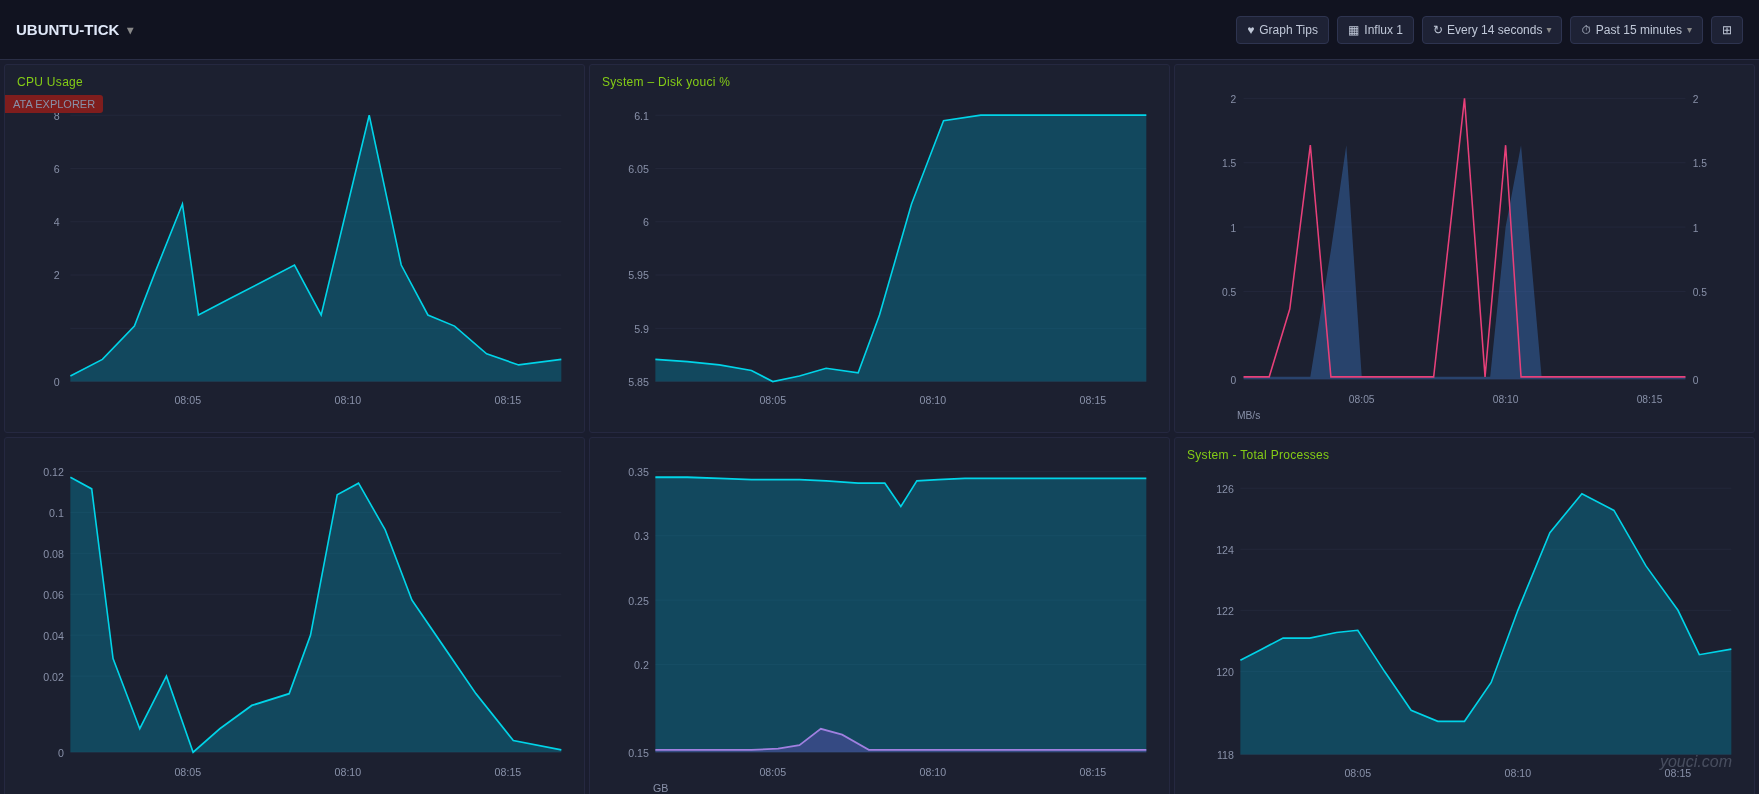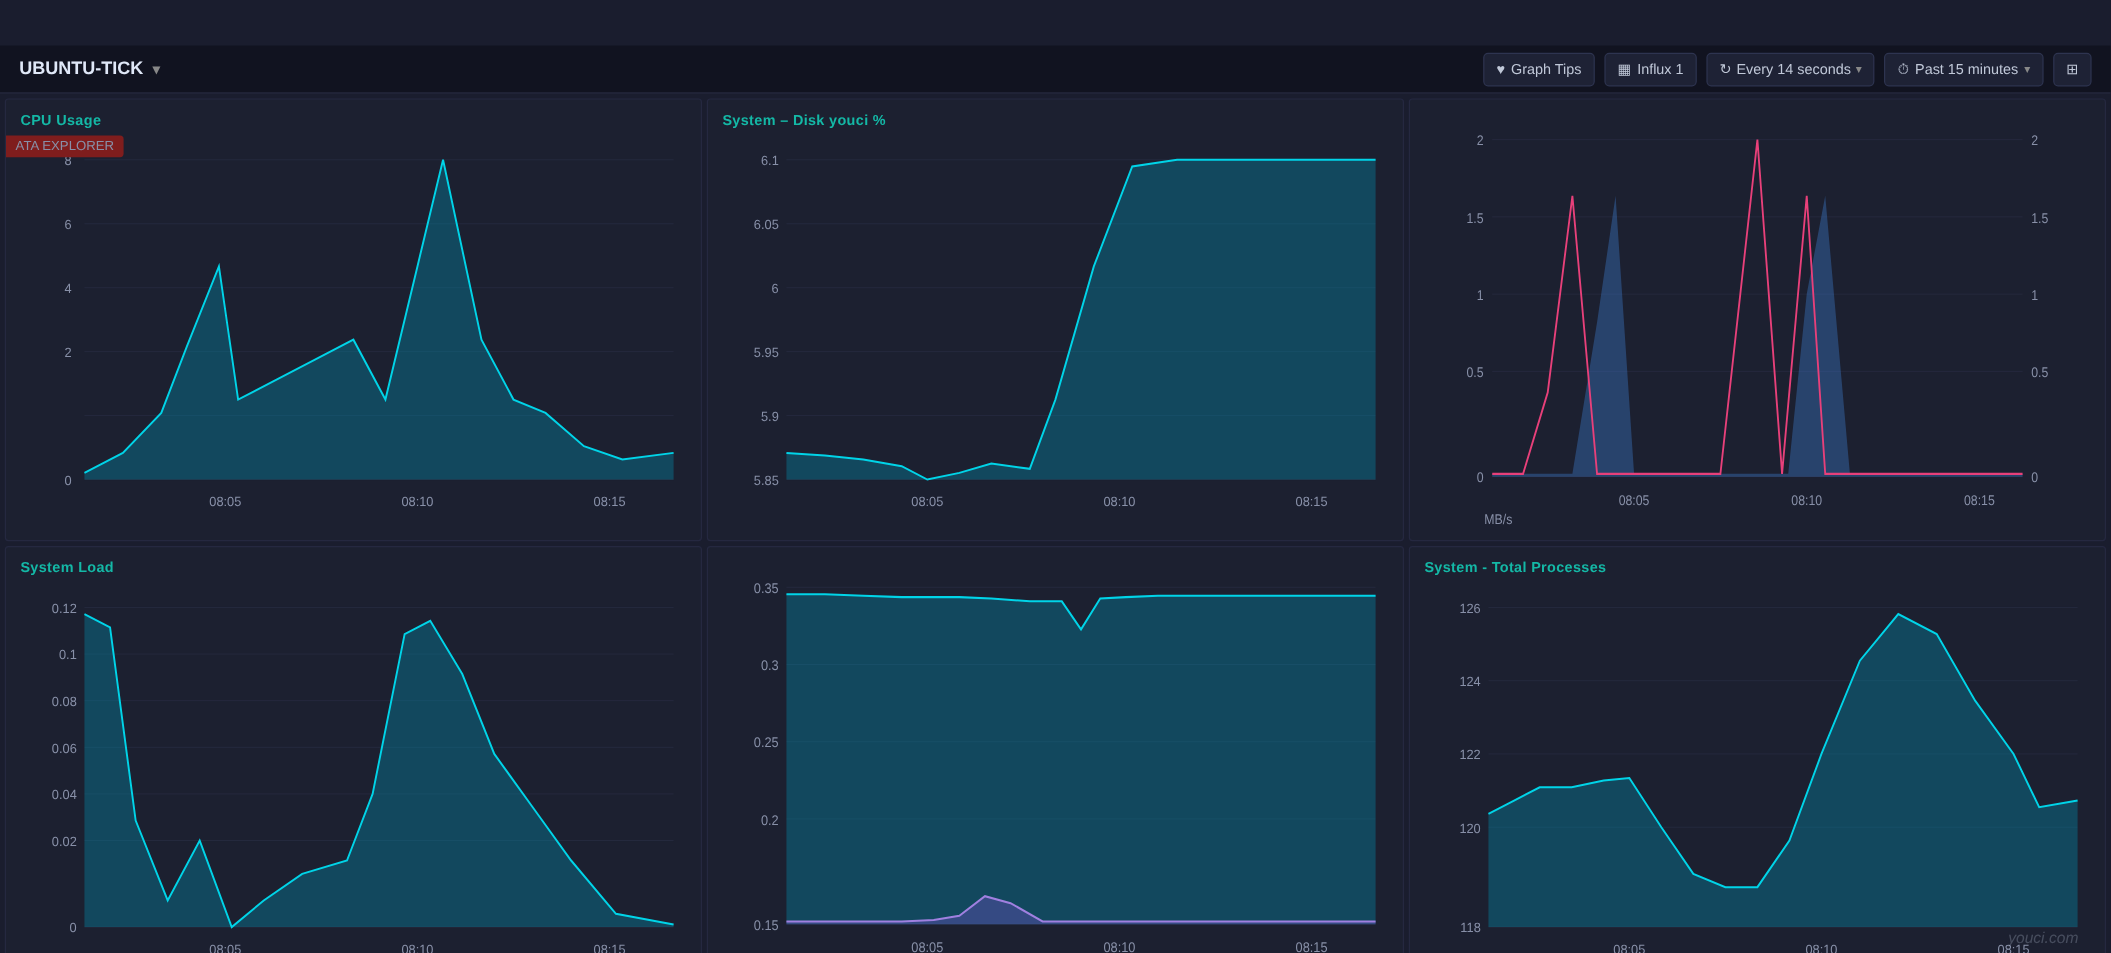--- a/index.html
+++ b/index.html
@@ -8,27 +8,26 @@
       color: #c0c8d8;
       font-family: 'Segoe UI', Arial, sans-serif;
       font-size: 12px;
       width: 1759px;
       min-height: 794px;
       overflow: hidden;
     }
     
     .topbar {
       background: #111320;
-      height: 40px;
+      height: 60px;
       display: flex;
       align-items: center;
       justify-content: space-between;
       padding: 0 16px;
       border-bottom: 1px solid #2a2e45;
-      margin-top: 38px;
     }
     .topbar-left {
       display: flex;
       align-items: center;
       gap: 8px;
       font-size: 15px;
       font-weight: 600;
       color: #e0e8f8;
     }
     .topbar-left .chevron {
@@ -70,22 +69,22 @@
       border: 1px solid #252840;
       border-radius: 3px;
       display: flex;
       flex-direction: column;
       padding: 10px 12px 6px 12px;
       position: relative;
       overflow: hidden;
     }
     .panel-title {
       font-size: 12px;
-      font-weight: 700;
-      color: #14b8a6;
+      font-weight: 400;
+      color: #84cc16;
       margin-bottom: 4px;
       letter-spacing: 0.3px;
     }
     .chart-area {
       flex: 1;
       position: relative;
       display: flex;
       align-items: stretch;
     }
     svg.chart {
@@ -100,21 +99,21 @@
       color: #8890a8;
       font-size: 11px;
       padding: 3px 8px;
       border-radius: 0 3px 3px 0;
       z-index: 10;
     }
     .watermark {
       position: absolute;
       bottom: 28px;
       right: 10px;
-      font-size: 13px;
+      font-size: 16px;
       color: rgba(200,210,230,0.25);
       font-style: italic;
     }
     
     .grid-line { stroke: #2a2e45; stroke-width: 0.5; }
     .axis-text { fill: #8890a8; font-size: 10px; font-family: 'Segoe UI', Arial, sans-serif; }
     .chart-line-cyan { stroke: #00d4e8; stroke-width: 1.5; fill: none; }
     .chart-fill-cyan { fill: rgba(0, 150, 180, 0.35); stroke: none; }
     .chart-line-pink { stroke: #e8407a; stroke-width: 1.5; fill: none; }
     .chart-fill-blue { fill: rgba(60, 120, 200, 0.4); stroke: none; }
@@ -256,21 +255,20 @@
         "></polygon>
 
         <polyline class="chart-line-pink" points="
           55,258 80,258 100,200 120,60 140,258 160,258 180,258 200,258 240,258 270,20 290,258 310,60 325,258 345,258 380,258 420,258 460,258 485,258
         "></polyline>
       </svg>
     </div>
   </div>
 
   <div class="panel">
-    <div class="panel-title">System Load</div>
     <div class="chart-area">
       <svg class="chart" viewBox="0 0 520 300" preserveAspectRatio="none">
 
         <line x1="50" y1="20" x2="510" y2="20" class="grid-line"></line>
         <line x1="50" y1="55" x2="510" y2="55" class="grid-line"></line>
         <line x1="50" y1="90" x2="510" y2="90" class="grid-line"></line>
         <line x1="50" y1="125" x2="510" y2="125" class="grid-line"></line>
         <line x1="50" y1="160" x2="510" y2="160" class="grid-line"></line>
         <line x1="50" y1="195" x2="510" y2="195" class="grid-line"></line>
         <line x1="50" y1="260" x2="510" y2="260" class="grid-line"></line>

